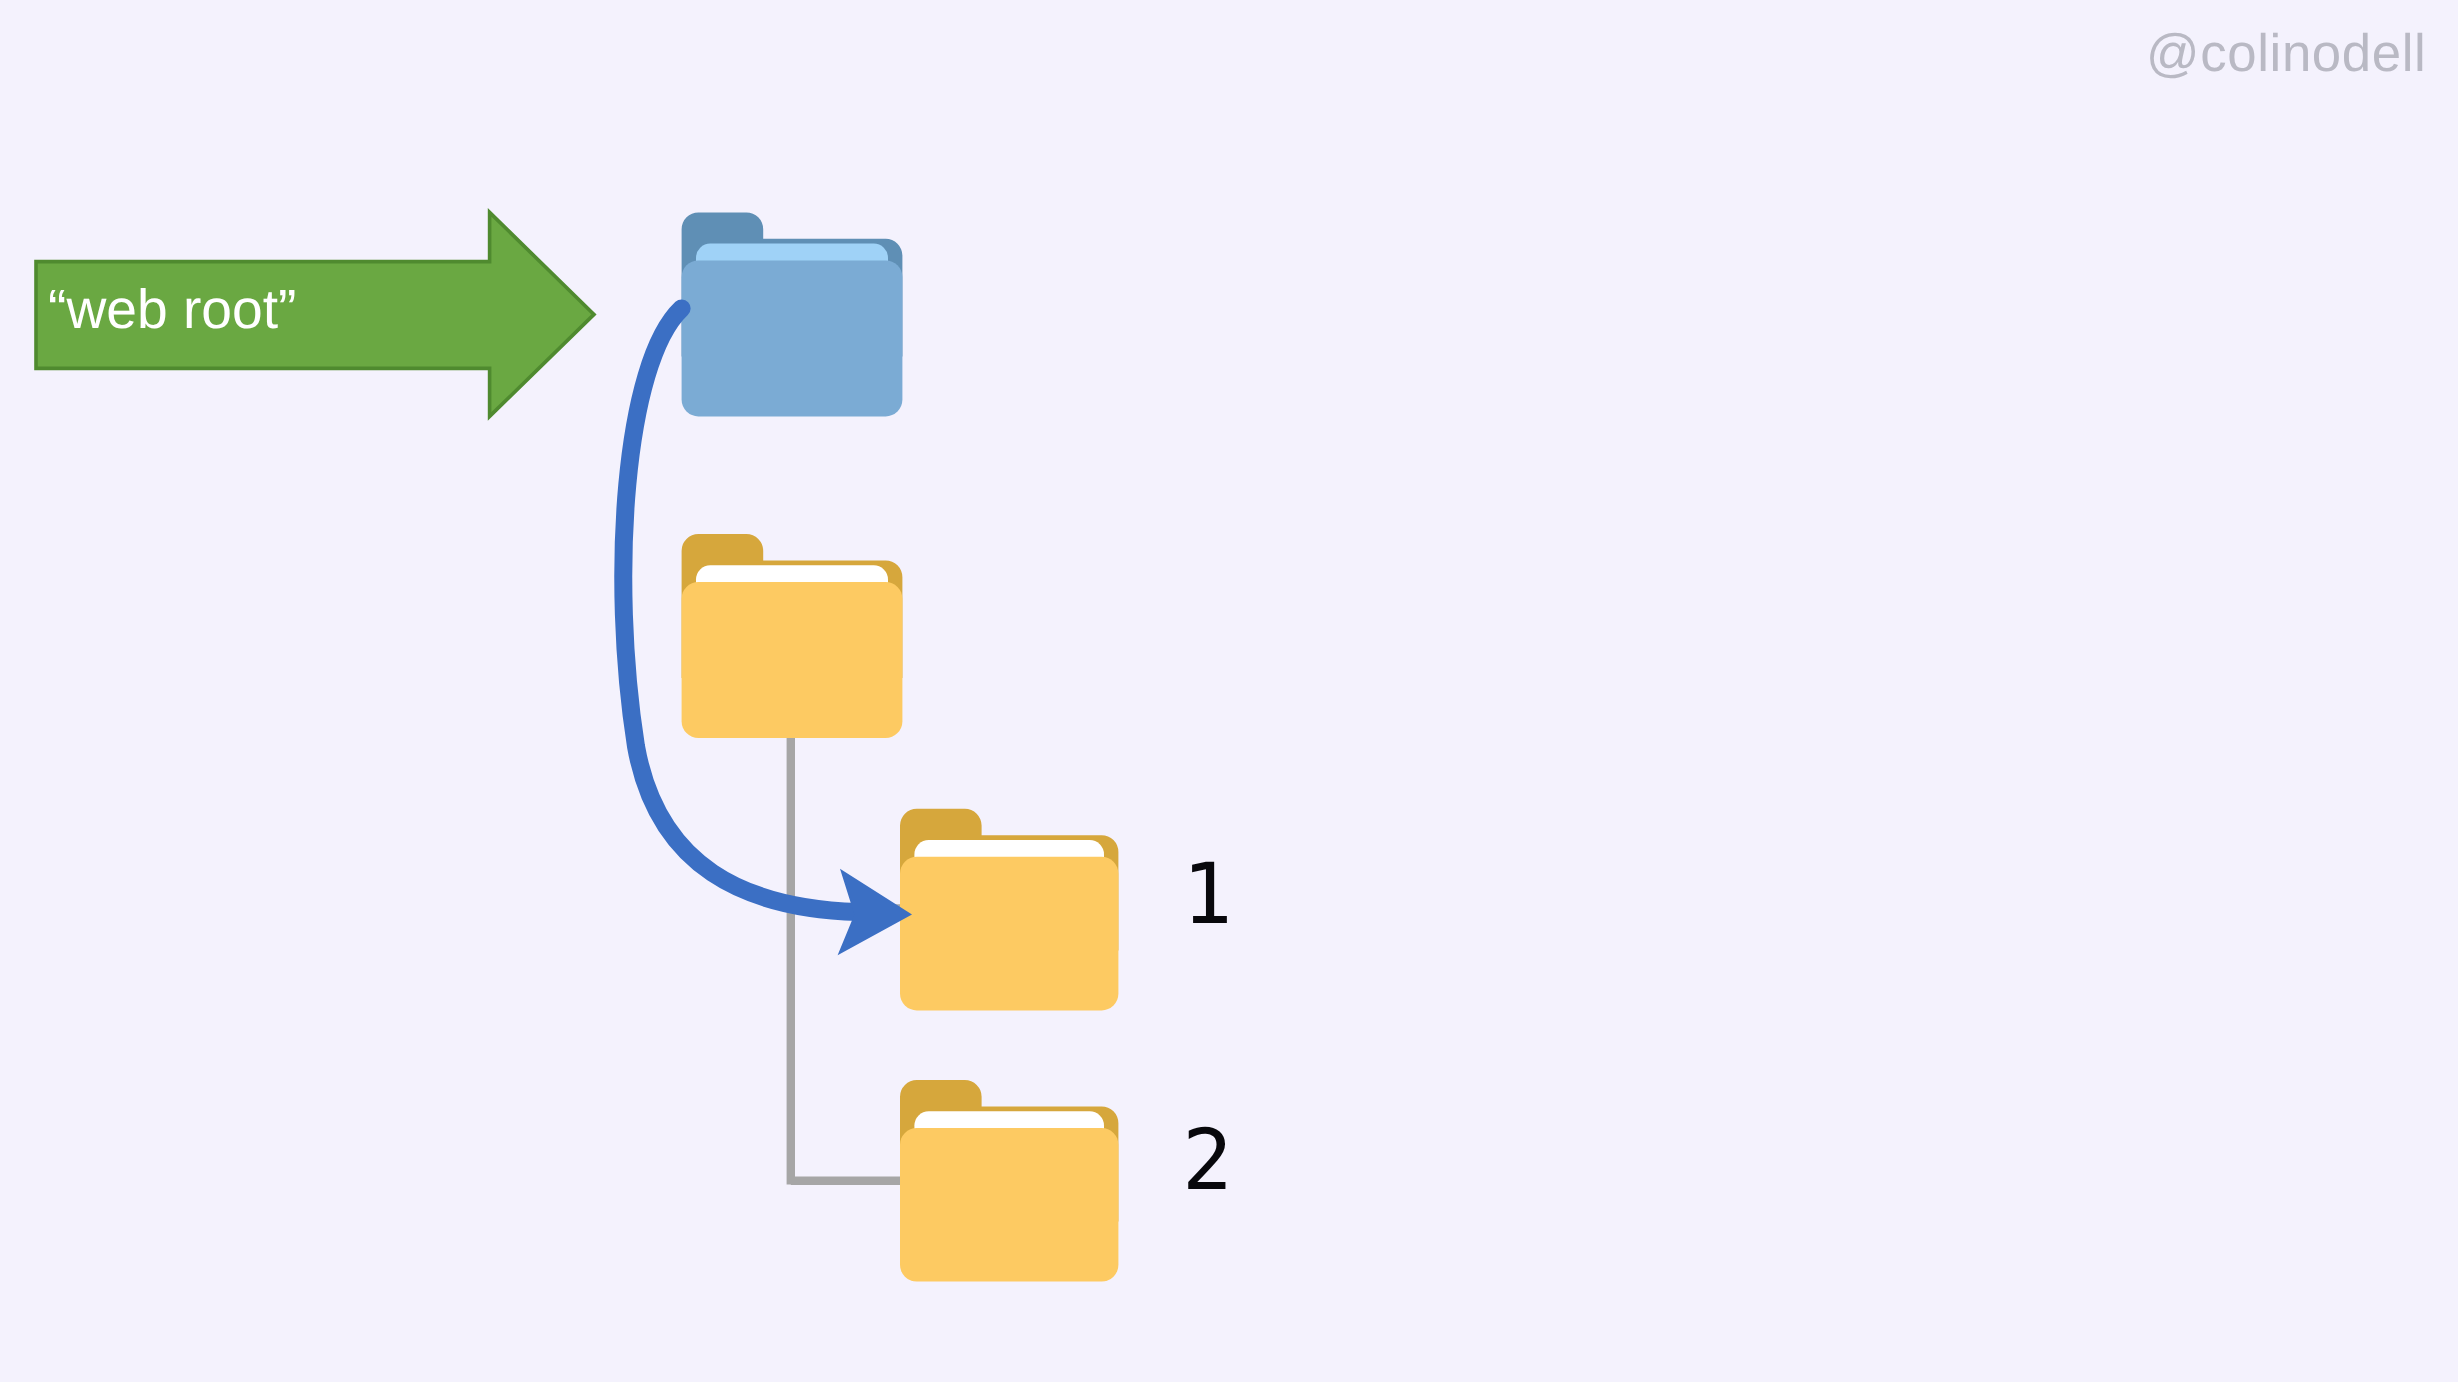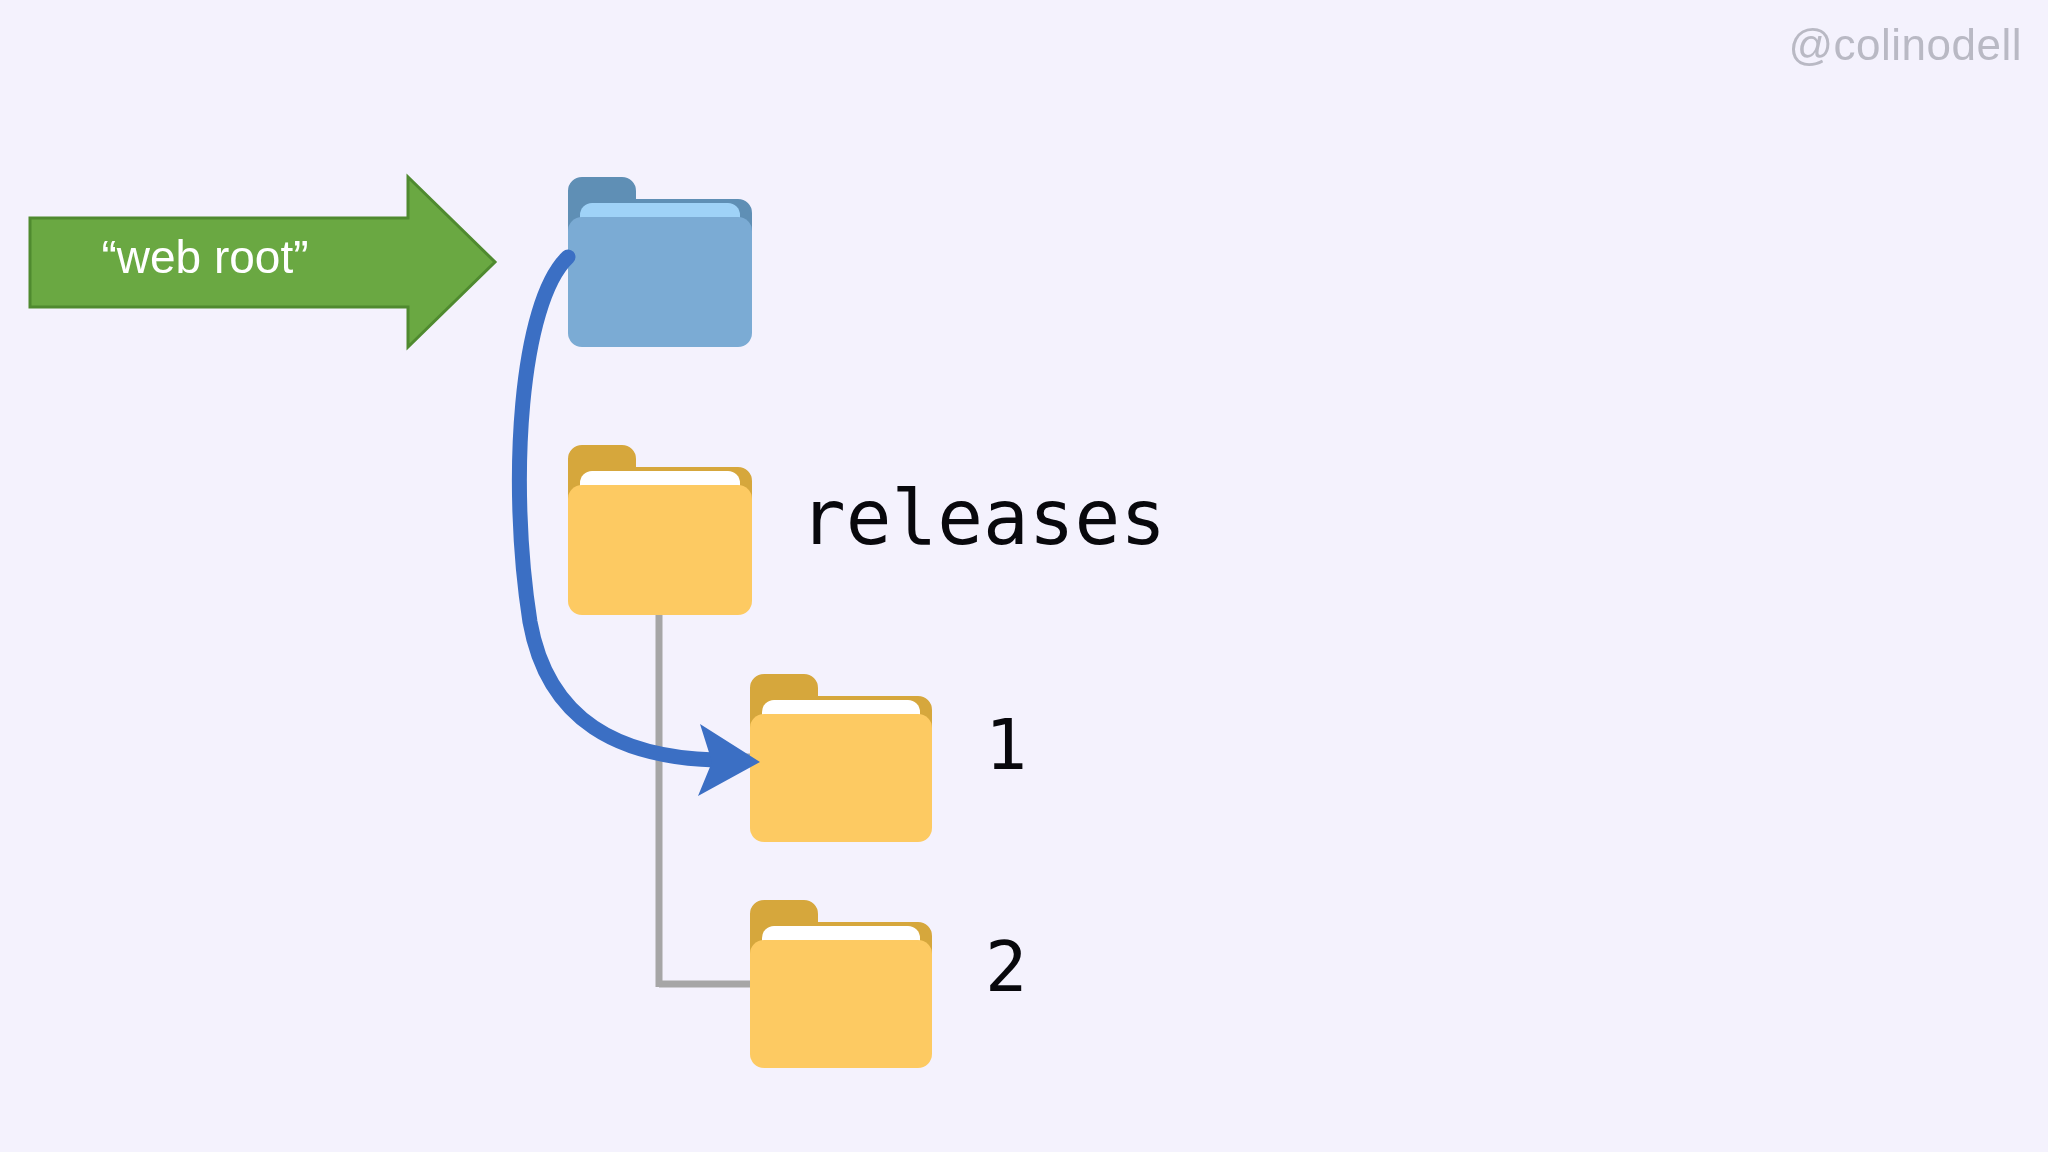--- a/index.html
+++ b/index.html
@@ -36,21 +36,21 @@
     width: 2048px;
     height: 1152px;
   }
 
   
   #callout-label {
     position: absolute;
     left: 40px;
     top: 218px;
     width: 330px;
-    text-align: center;
+    text-align: left;
     font-family: "Liberation Sans", sans-serif;
     font-size: 46px;
     color: #ffffff;
     white-space: nowrap;
   }
 
   
   .folder-label {
     position: absolute;
     font-family: "DejaVu Sans Mono", monospace;
@@ -129,19 +129,18 @@
       <rect x="0" y="40" width="182" height="128" rx="14" fill="#fdca62"></rect>
     </g>
   </svg>
 
   <svg class="layer" viewBox="0 0 2048 1152" xmlns="http://www.w3.org/2000/svg">
     <path id="symlink-curve" d="M 568,245 C 520,290 508,470 530,610 C 548,710 620,745 715,748" fill="none" stroke="#3b6fc4" stroke-width="15" stroke-linecap="round"></path>
     <polygon id="symlink-head" points="700,712 760,750 698,784 712,750" fill="#3b6fc4"></polygon>
   </svg>
 
 
-  <div class="folder-label" id="label-releases">releases</div>
 
   <div class="folder-label" id="label-one">1</div>
 
   <div class="folder-label" id="label-two">2</div>
 
 </div>
 
 </body></html>

